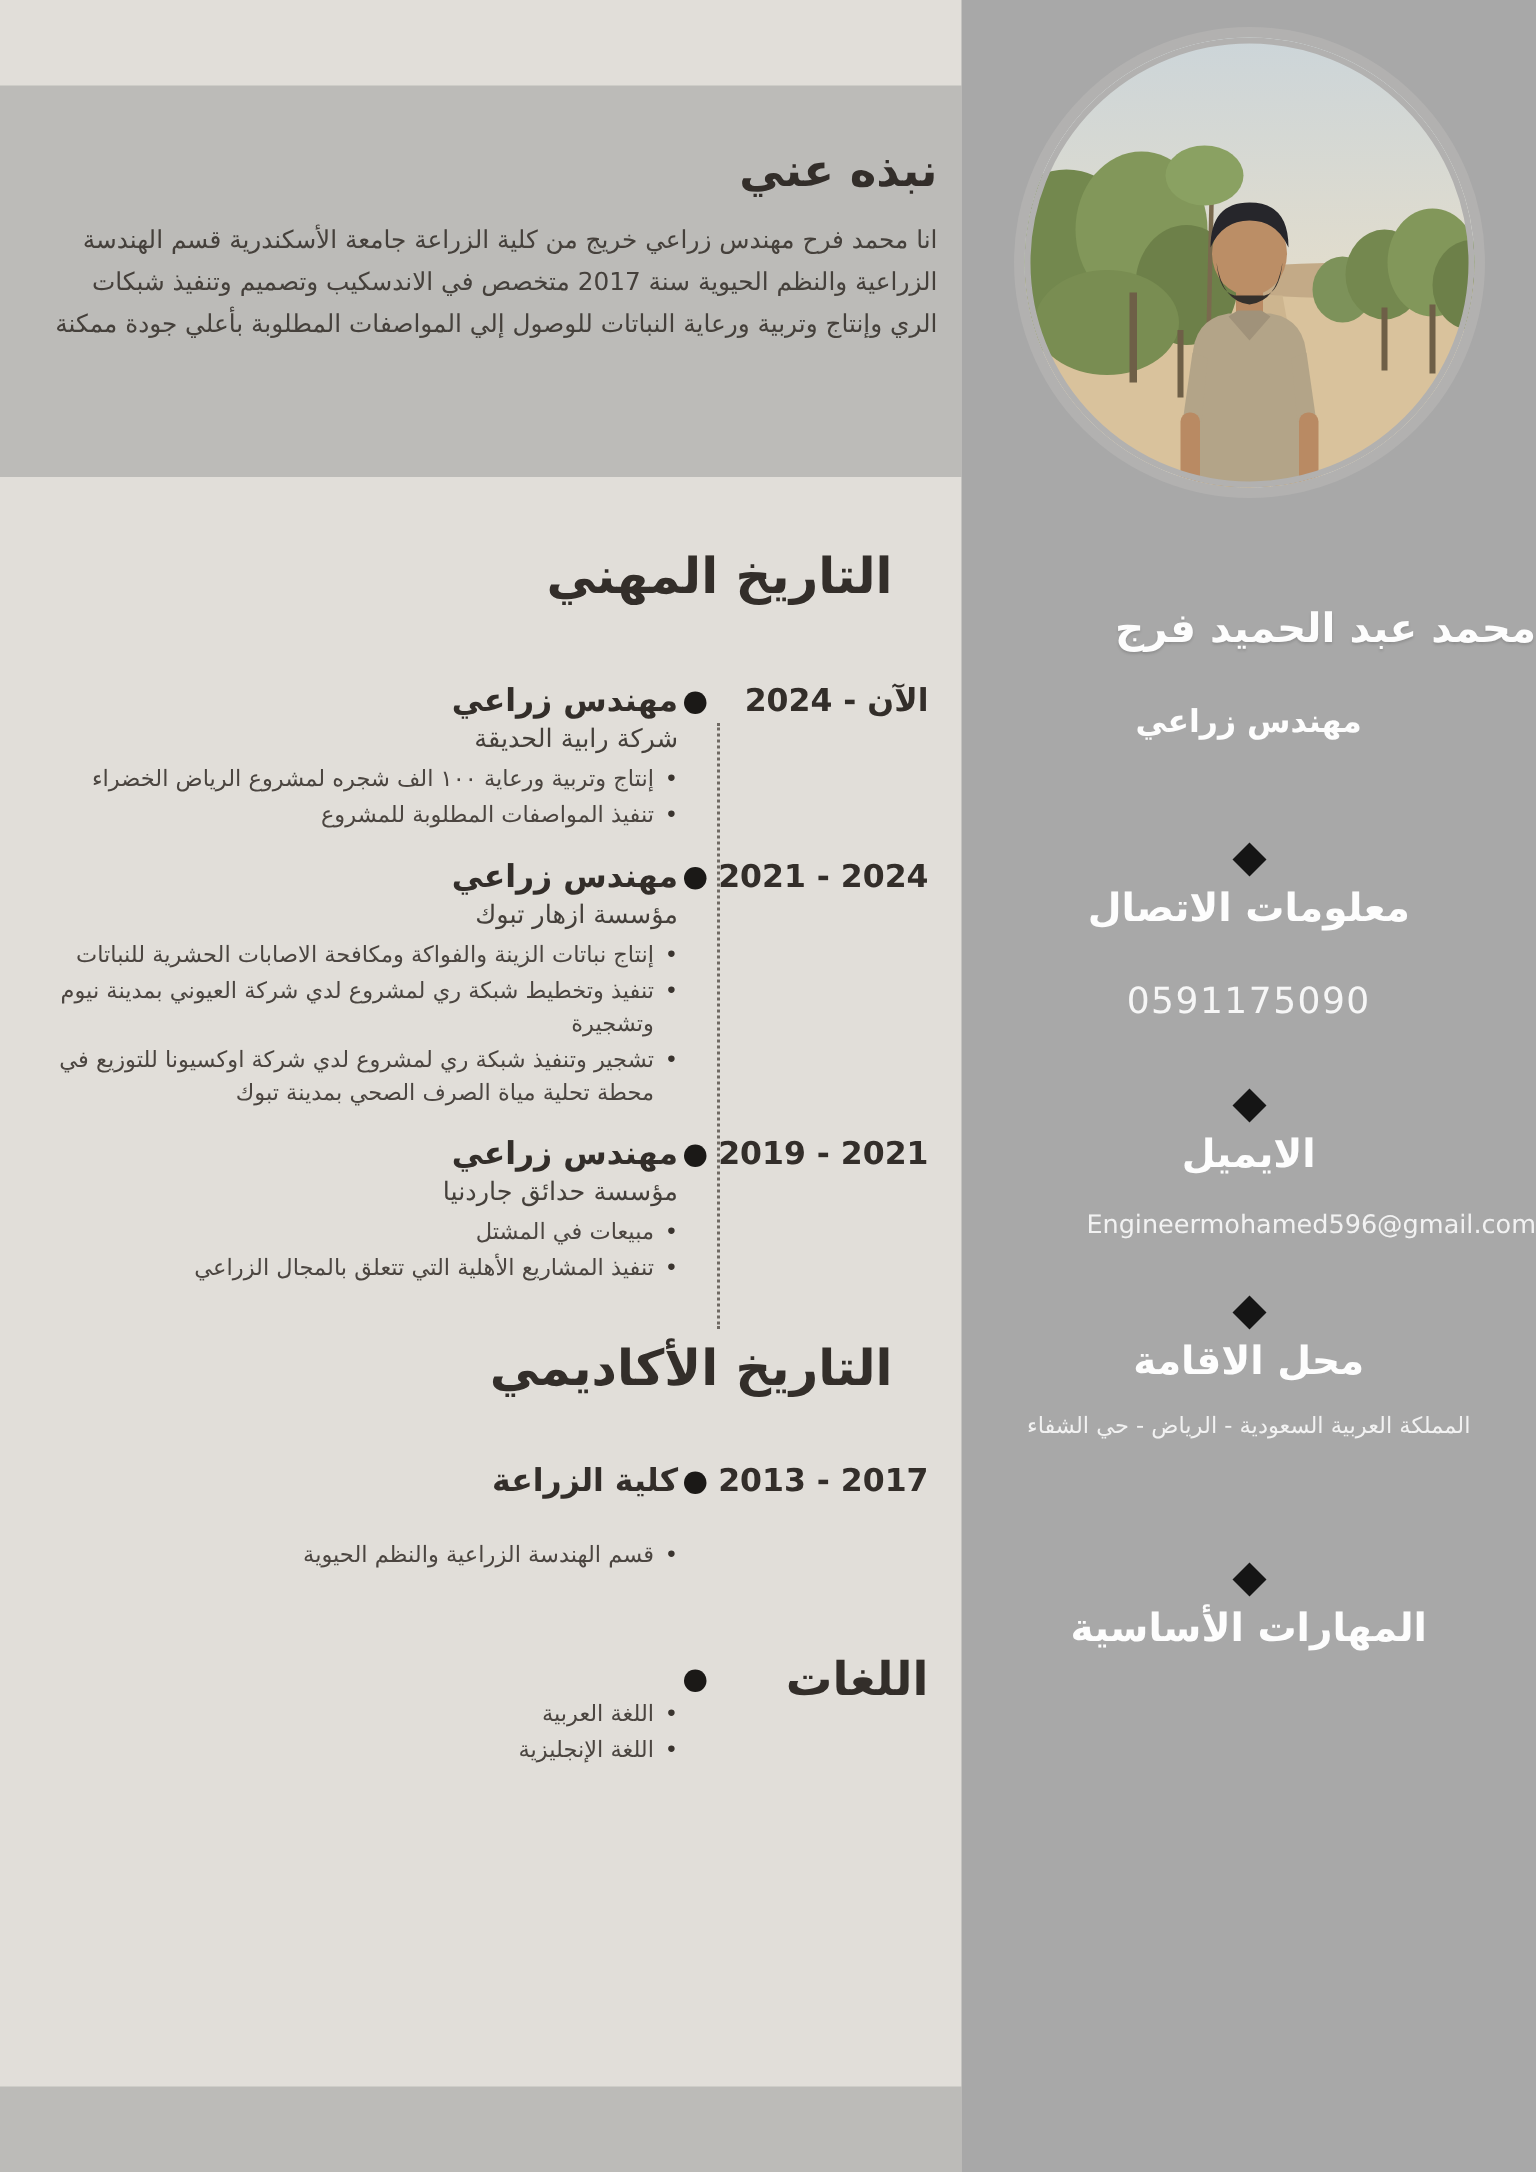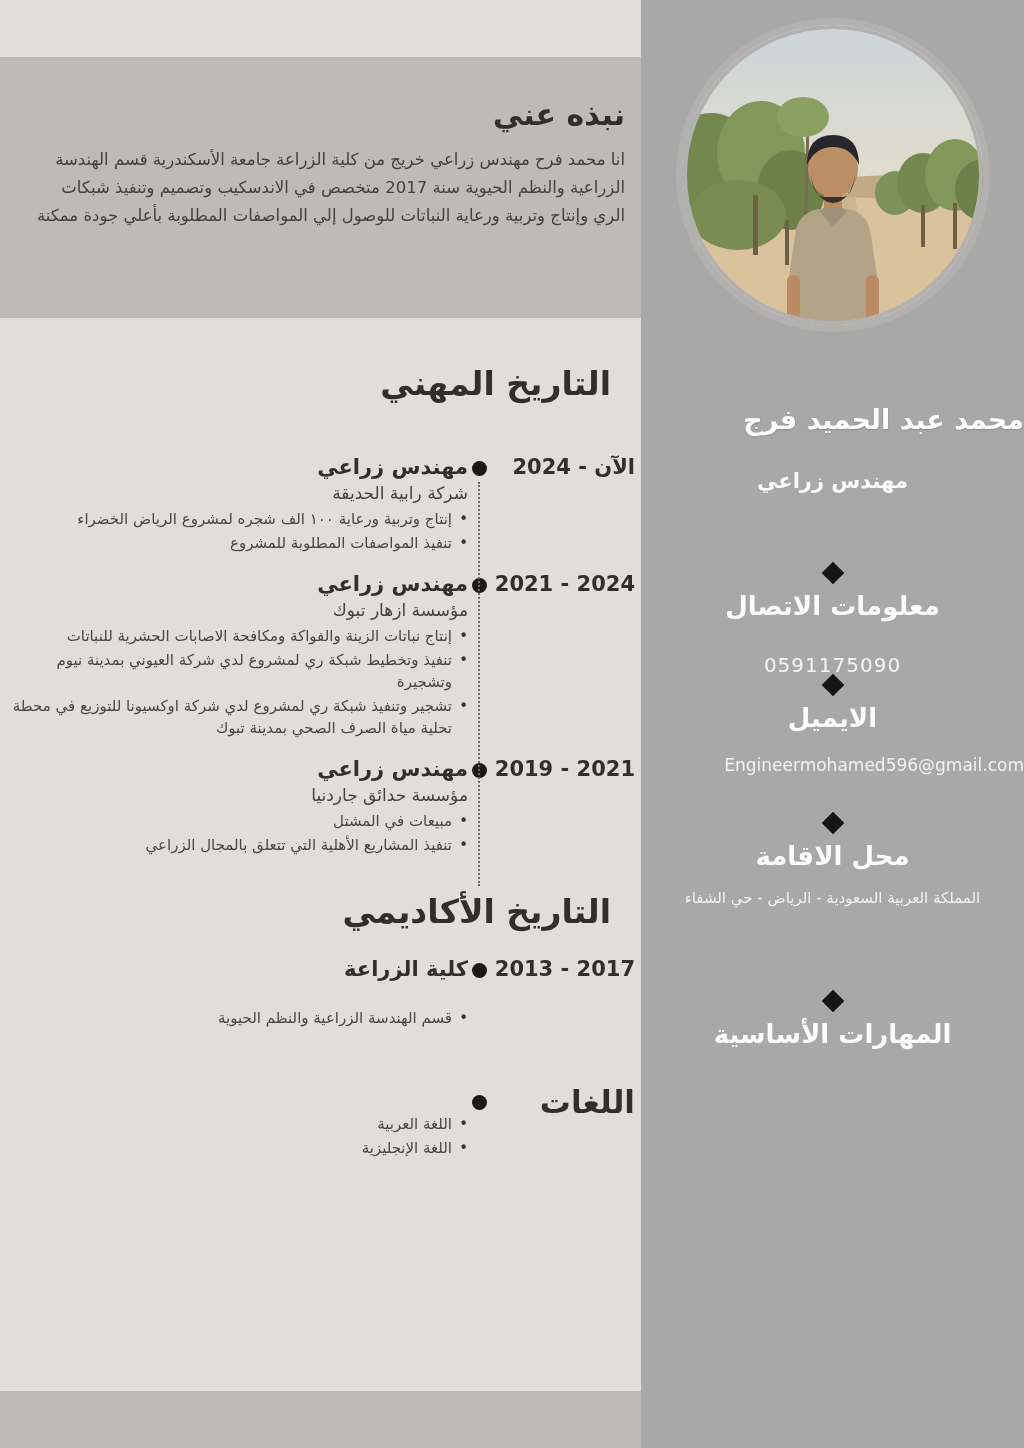--- a/index.html
+++ b/index.html
@@ -9,23 +9,23 @@
     font-family:"DejaVu Sans",sans-serif;color:#3a342f;
   }
   
   .main{position:absolute;left:0;top:0;width:641px;height:100%;}
   .about-panel{
     position:absolute;top:57px;left:0;width:641px;height:261px;
     background:#bcbbb8;box-sizing:border-box;padding:40px 16px 0 34px;
   }
   .about-title{font-size:30px;font-weight:bold;color:#332e2a;margin:0 0 14px 0;}
   .about-text{font-size:16.5px;line-height:28px;color:#45403b;margin:0;text-align:right;}
-  .flow{position:absolute;top:318px;left:0;width:641px;box-sizing:border-box;padding:46px 6px 0 0;}
+  .flow{position:absolute;top:318px;left:0;width:641px;box-sizing:border-box;padding:46px 22px 0 0;}
   .section-title{font-size:33px;font-weight:bold;color:#332e2a;margin:0 24px 50px 0;}
-  .section-title.edu{margin-top:34px;margin-bottom:24px;}
+  .section-title.edu{margin-top:34px;margin-bottom:42px;}
   .row{display:flex;align-items:flex-start;}
   .col-date{flex:0 0 145px;font-size:21px;font-weight:bold;color:#332e2a;padding-top:2px;}
   .date-ltr{direction:ltr;unicode-bidi:isolate;display:inline-block;}
   .col-dot{flex:0 0 22px;display:flex;justify-content:center;padding-top:8px;}
   .dot{width:15px;height:15px;border-radius:50%;background:#1b1917;}
   .col-body{flex:1;min-width:0;padding-left:10px;}
   .role{font-size:21px;font-weight:bold;color:#332e2a;line-height:1.35;}
   .company{font-size:17px;color:#45403b;line-height:1.45;}
   .bullets{list-style:none;margin:2px 0 0 0;padding:0;}
   .bullets li{
@@ -56,22 +56,22 @@
     margin-top:72px;text-align:right;color:#fdfdfd;font-size:27px;font-weight:bold;
     text-shadow:0 1px 2px rgba(0,0,0,0.15);
   }
   .person-role{margin-top:34px;text-align:center;color:#fdfdfd;font-size:21px;font-weight:bold;}
   .side-header{
     display:flex;align-items:center;justify-content:flex-start;
     gap:10px;color:#fdfdfd;font-size:26px;font-weight:bold;flex-direction:column;
   }
   .diamond{flex:0 0 auto;width:16px;height:16px;background:#151515;transform:rotate(45deg);}
   .side-header.contact{margin-top:72px;}
-  .phone{margin-top:32px;text-align:center;color:#f6f6f6;font-size:20px;letter-spacing:1px;}
-  .side-header.email{justify-content:space-between;}
+  .phone{margin-top:32px;text-align:center;color:#f6f6f6;font-size:24px;letter-spacing:1px;}
+  .side-header.email{margin-top:48px;justify-content:space-between;}
   .email-value{margin-top:22px;text-align:right;color:#f2f2f2;font-size:17px;}
   .side-header.residence{margin-top:40px;}
   .residence-value{margin-top:18px;text-align:center;padding:0 18px;color:#f2f2f2;font-size:15px;}
   .side-header.skills{margin-top:86px;}
   .skill-list{list-style:none;margin:28px 0 0 0;padding:0 36px 0 24px;}
   .skill-list li{
     position:relative;padding-right:16px;text-align:right;color:#f4f4f4;
     font-size:15px;line-height:29px;
   }
   .skill-list li::before{content:"•";position:absolute;right:0;top:0;color:#fdfdfd;}

